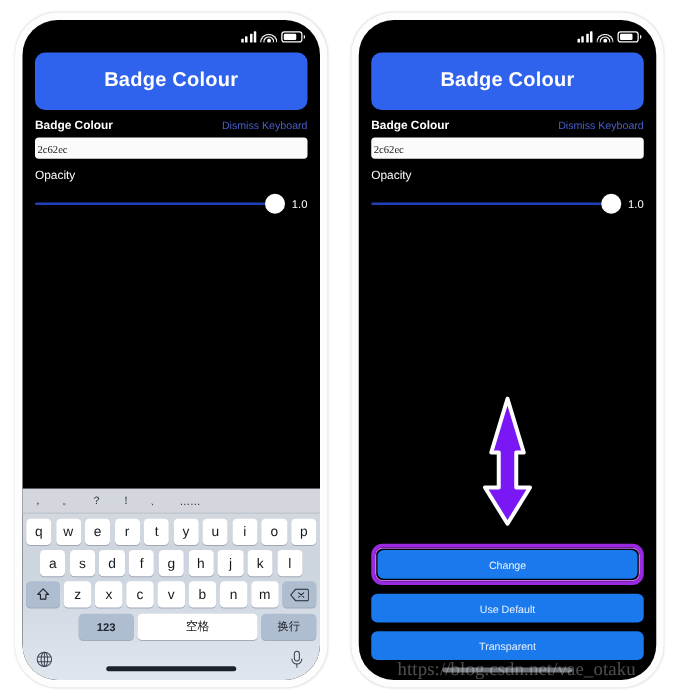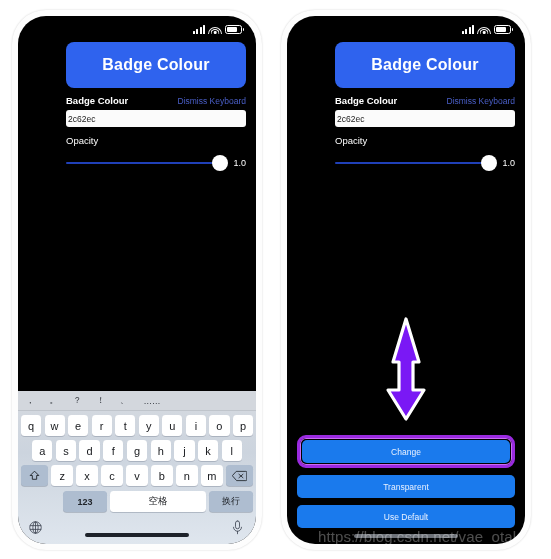--- a/index.html
+++ b/index.html
@@ -23,21 +23,20 @@
     padding:0;
   }
   .phone.left{left:12px;}
   .phone.right{left:281px;}
   .screen{
     position:absolute;
     left:6px;top:6px;right:6px;bottom:6px;
     background:#000000;
     border-radius:28px;
     overflow:hidden;
-    padding-left:38px;
   }
 
   
   .statusbar{
     height:22px;
     display:flex;align-items:center;justify-content:flex-end;
     padding:2px 14px 0 14px;
     gap:4px;
   }
   .sig{display:flex;align-items:flex-end;gap:1.5px;height:9px;}
@@ -79,21 +78,21 @@
   .lbl{color:#ffffff;font-size:9.5px;font-weight:bold;}
   .link{color:#4a5fc8;font-size:8.5px;}
   .hexfield{
     margin-top:4px;
     height:17px;
     background:#fbfbfb;
     border-radius:3px;
     display:flex;align-items:center;justify-content:center;
     color:#1b1b1b;font-size:8.5px;
     border:none;width:100%;box-sizing:border-box;
-    font-family:Liberation Sans, sans-serif;
+    font-family:Liberation Serif, serif;
   }
   .opacity-lbl{color:#ffffff;font-size:9.5px;font-weight:normal;margin-top:8px;}
   .slider-row{display:flex;align-items:center;gap:7px;margin-top:10px;}
   .slider{position:relative;flex:1;height:14px;}
   .slider .track{
     position:absolute;left:0;right:0;top:6px;height:1.6px;
     background:#2040b8;border-radius:1px;
   }
   .slider .knob{
     position:absolute;right:-2px;top:-1px;
@@ -183,21 +182,21 @@
 
   
   .watermark{
     position:absolute;
     left:318px;top:528px;
     font-size:15px;
     color:rgba(255,255,255,.30);
     letter-spacing:.1px;
     white-space:nowrap;
     pointer-events:none;
-    font-family:Liberation Sans, sans-serif;
+    font-family:Liberation Serif, serif;
   }
 </style>
 </head>
 <body>
 
 <div class="stage">
 
   <div class="phone left">
     <div class="screen">
 
@@ -367,22 +366,22 @@
       <div class="arrow">
         <svg viewBox="0 0 54 106" preserveAspectRatio="none">
           <path d="M27 3 L40 46 L34 46 L34 74 L45 74 L27 103 L9 74 L20 74 L20 46 L14 46 Z" fill="#7a18f5" stroke="#ffffff" stroke-width="3.2" stroke-linejoin="round"></path>
         </svg>
       </div>
 
       <div class="btnstack">
         <div class="hilite">
           <button class="abtn">Change</button>
         </div>
+        <button class="abtn">Use Default</button>
         <button class="abtn">Transparent</button>
-        <button class="abtn">Use Default</button>
       </div>
 
       <span class="rhomebar"></span>
     </div>
   </div>
 
   <div class="watermark">https://blog.csdn.net/vae_otaku</div>
 
 </div>
 

